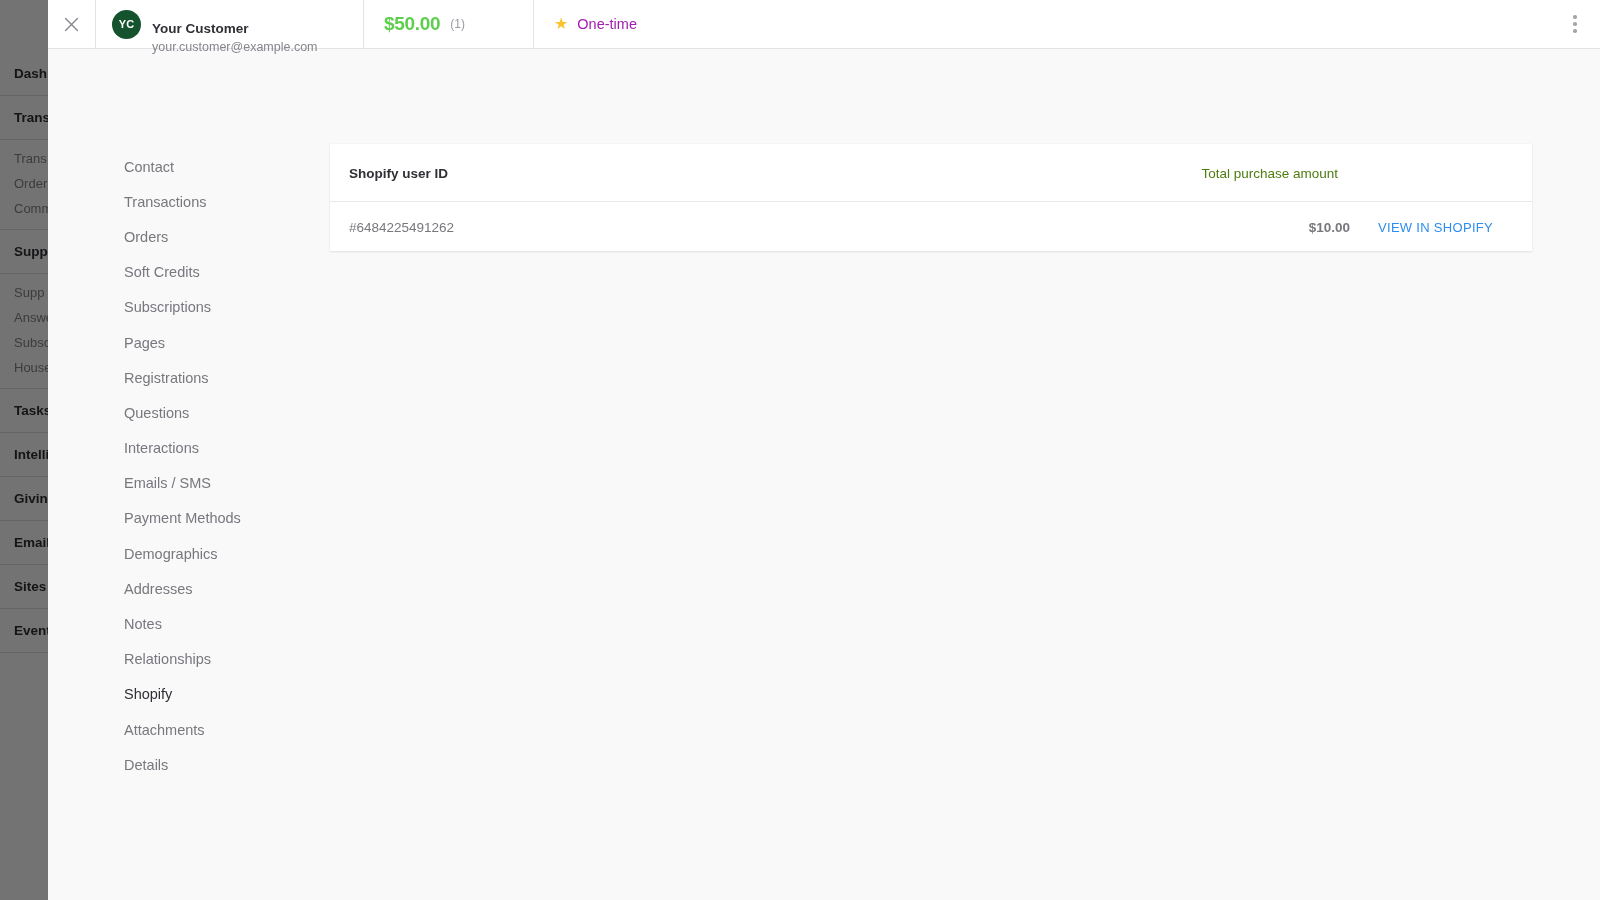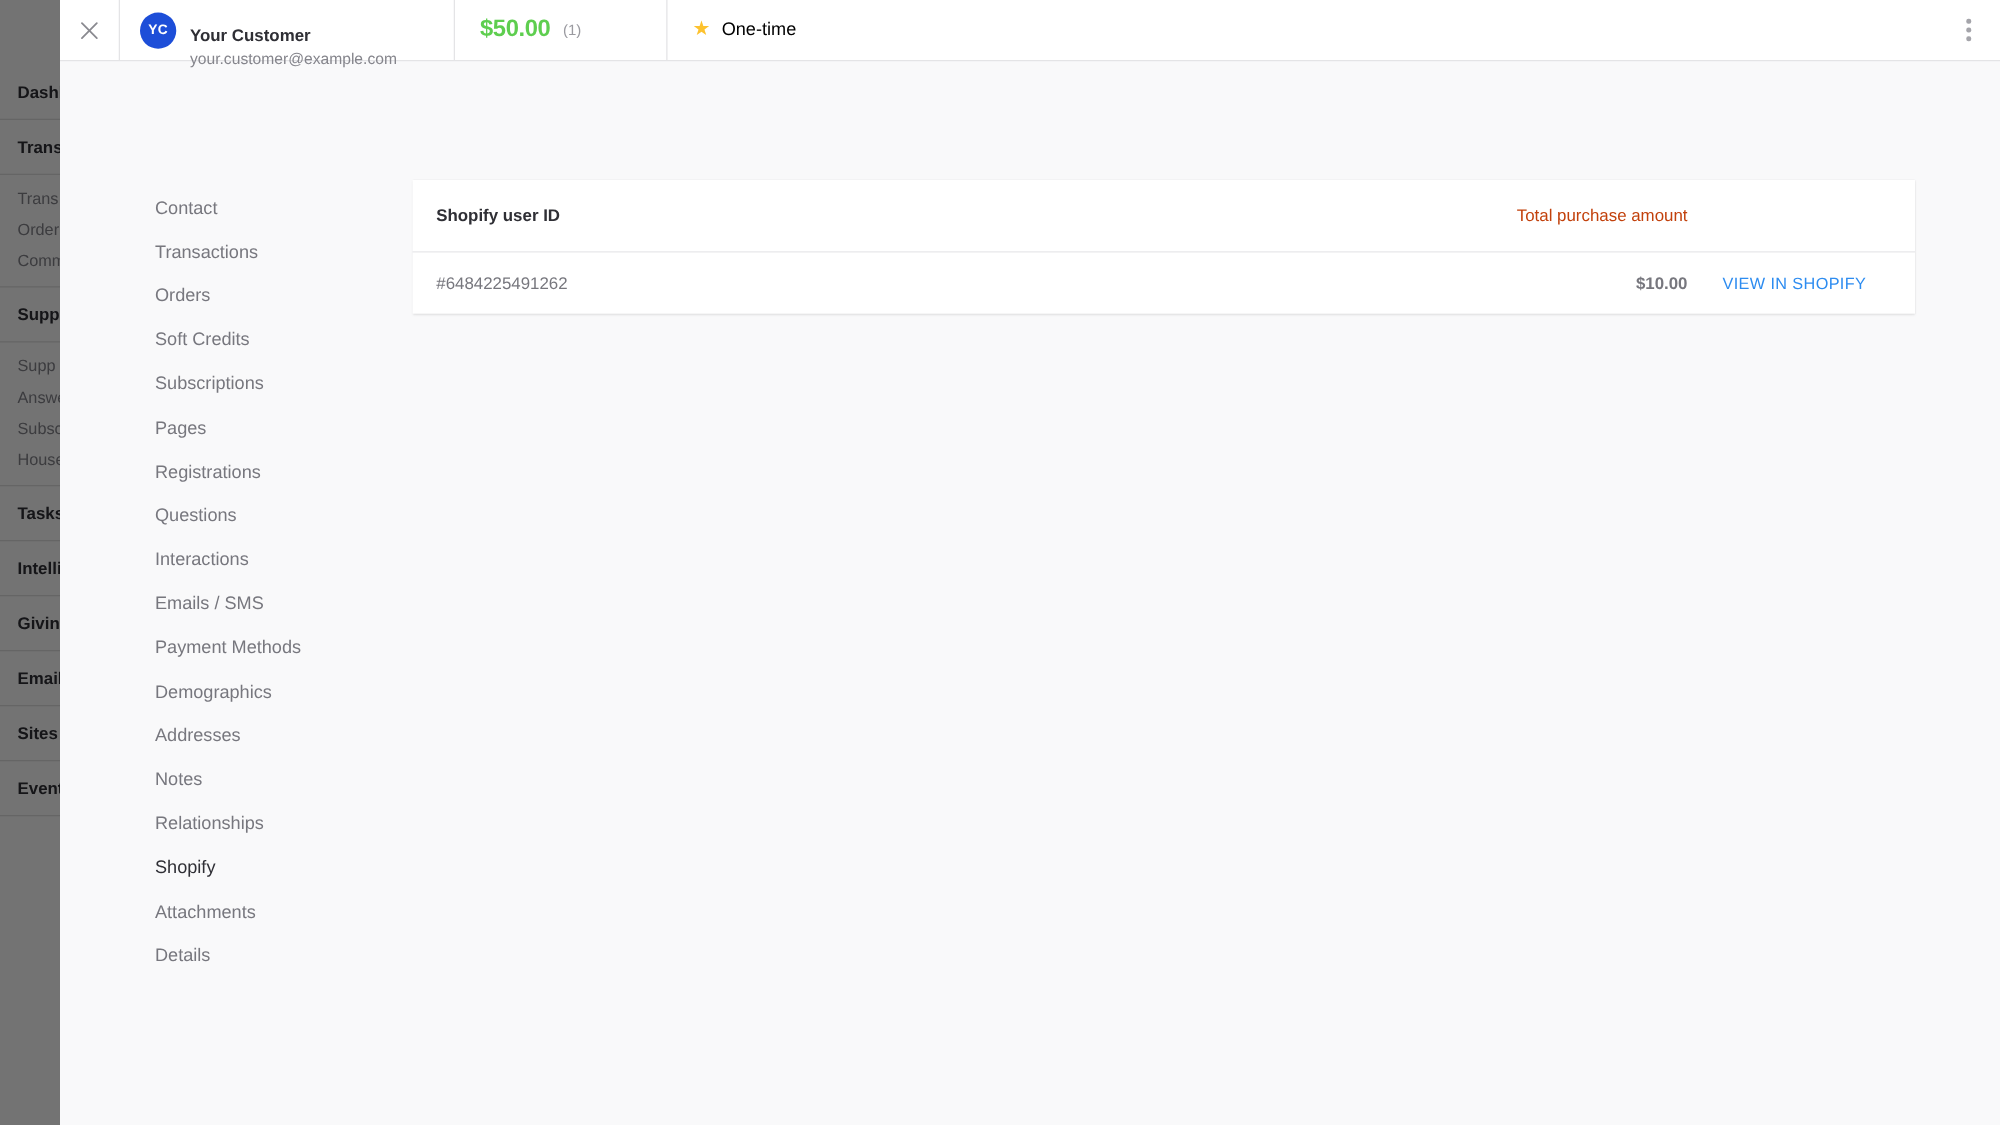--- a/index.html
+++ b/index.html
@@ -61,35 +61,35 @@
   .tb-cell {
     display: flex; align-items: center;
     border-right: 1px solid #e4e4e6;
   }
   #close-cell { width: 48px; justify-content: center; cursor: pointer; }
   #close-icon-svg { width: 17px; height: 17px; stroke: #8a8a90; stroke-width: 1.7; }
 
   #customer-cell { padding: 0 18px 0 16px; gap: 11px; min-width: 268px; }
   #avatar {
     width: 29px; height: 29px; border-radius: 50%;
-    background: #1d4ed8; color: #ffffff;
+    background: #14532d; color: #ffffff;
     font-size: 11px; font-weight: bold; letter-spacing: .2px;
     display: flex; align-items: center; justify-content: center;
     flex: none;
   }
   #customer-name { font-size: 13.5px; font-weight: bold; color: #2f2f35; line-height: 1.35; margin-top: 28px; }
   #customer-email { font-size: 12.5px; color: #85858c; line-height: 1.35; }
 
   #amount-cell { padding: 0 20px; gap: 10px; min-width: 170px; }
   #amount-value { font-size: 19px; font-weight: bold; color: #5ece4f; letter-spacing: -.3px; }
   #amount-count { font-size: 12px; color: #9a9aa0; }
 
   #status-cell { padding: 0 20px; gap: 9px; border-right: none; }
   #star-icon { font-size: 16px; color: #fdc22e; line-height: 1; }
-  #status-label { font-size: 14.5px; color: #000000; }
+  #status-label { font-size: 14.5px; color: #a21caf; }
 
   #kebab-cell {
     margin-left: auto; width: 50px;
     display: flex; align-items: center; justify-content: center;
     cursor: pointer;
   }
   #kebab-icon { display: flex; flex-direction: column; gap: 3.5px; }
   #kebab-icon i { display: block; width: 3.5px; height: 3.5px; border-radius: 50%; background: #a4a4aa; }
 
   
@@ -113,26 +113,27 @@
   #data-card {
     background: #ffffff;
     box-shadow: 0 1px 2px rgba(0,0,0,0.09), 0 0 1px rgba(0,0,0,0.07);
     max-width: 1202px;
   }
   #card-header {
     display: flex; align-items: center;
     height: 58px;
     border-bottom: 1px solid #e8e8ea;
     padding: 0 24px 0 19px;
+    gap: 12px;
   }
   .col-id { flex: 1; }
   .col-amount { width: 210px; text-align: right; padding-right: 8px; }
   .col-action { width: 150px; padding-left: 20px; }
   #th-id { font-size: 13.5px; font-weight: bold; color: #2f2f35; }
-  #th-amount { font-size: 13.5px; color: #c2410c; text-align: left; }
+  #th-amount { font-size: 13.5px; color: #4d7c0f; text-align: left; }
   .card-row {
     display: flex; align-items: center;
     height: 49px;
     padding: 0 24px 0 19px;
   }
   #td-id { font-size: 13.5px; color: #77777e; }
   #td-amount { font-size: 13.5px; color: #77777e; font-weight: bold; }
   #view-link {
     font-size: 13px; color: #2d8cf0; letter-spacing: .3px;
     text-decoration: none; cursor: pointer; white-space: nowrap;

